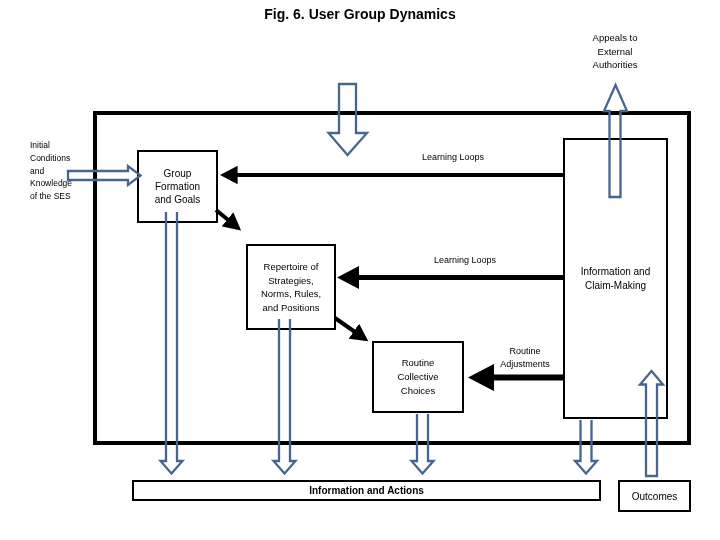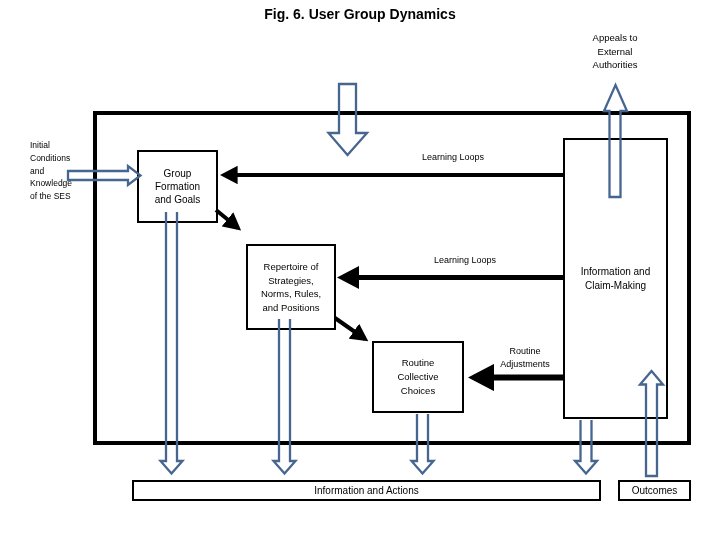--- a/index.html
+++ b/index.html
@@ -29,22 +29,22 @@
   }
   .box{
     position:absolute;background:#fff;border:2.5px solid #000;box-sizing:border-box;
     display:flex;align-items:center;justify-content:center;text-align:center;
     white-space:pre-line;
   }
   .b-group{left:137px;top:138px;width:81px;height:73px;font-size:10px;line-height:13px;margin-top:12px;}
   .b-rep{left:246px;top:232px;width:90px;height:86px;font-size:9.5px;line-height:13.5px;margin-top:12px;}
   .b-routine{left:372px;top:341px;width:92px;height:72px;font-size:9.5px;line-height:14px;}
   .b-eval{left:563px;top:138px;width:105px;height:281px;font-size:10px;line-height:14px;}
-  .b-info{left:132px;top:480px;width:469px;height:21px;border-width:2px;font-size:10px;}
-  .b-out{left:618px;top:480px;width:73px;height:21px;border-width:2px;font-size:10px;}
+  .b-info{left:132px;top:480px;width:469px;height:21px;border-width:2px;font-size:10px;font-weight:bold;}
+  .b-out{left:618px;top:480px;width:73px;height:32px;border-width:2px;font-size:10px;}
   svg.arrows{position:absolute;left:0;top:0;width:720px;height:540px;pointer-events:none;}
   .k{stroke:var(--connector-black);fill:none;}
   .kf{fill:var(--connector-black);}
   .b{stroke:var(--arrow-outline-blue);fill:none;stroke-width:2.3;stroke-linejoin:miter;}
 </style>
 </head>
 <body>
 
 <div class="canvas">
 

